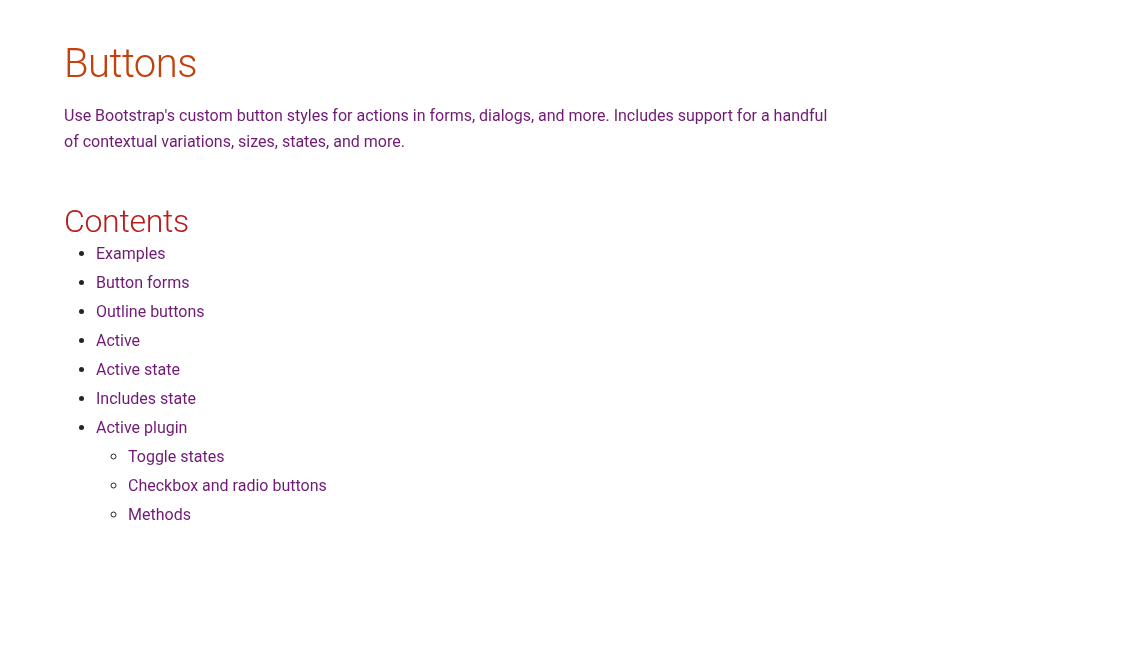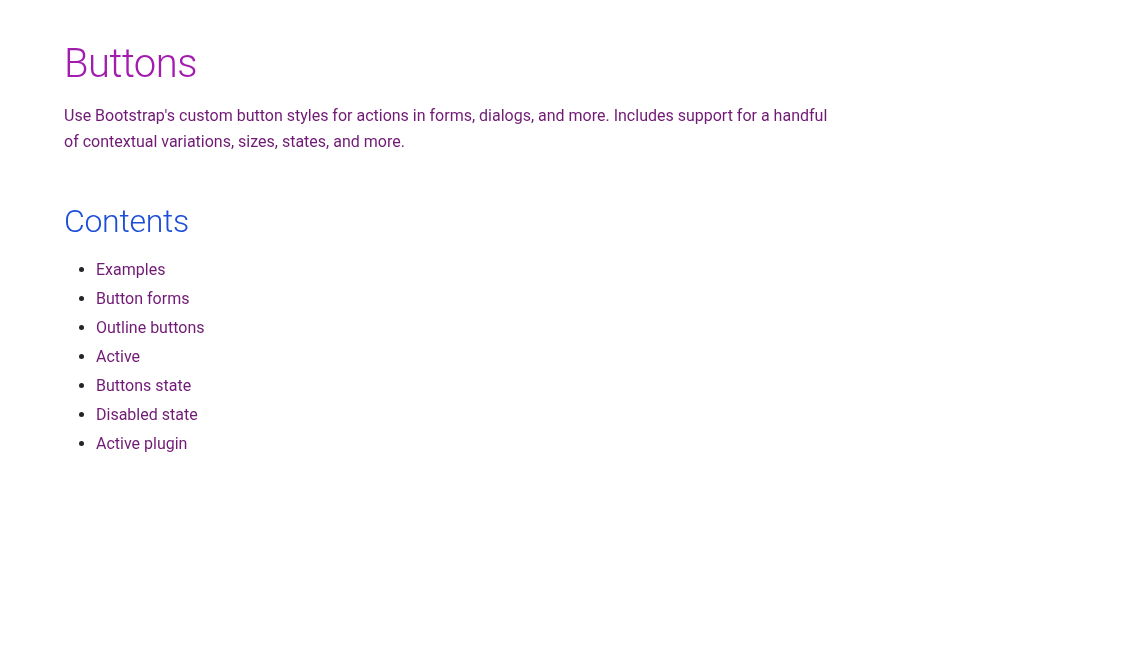--- a/index.html
+++ b/index.html
@@ -13,38 +13,38 @@
       background-color: #ffffff;
       color: #212529;
       padding: 40px 64px;
       width: 1135px;
       min-height: 656px;
     }
 
     h1 {
       font-size: 2.5rem;
       font-weight: 300;
-      color: #a21caf;
+      color: #c2410c;
       margin-bottom: 16px;
       letter-spacing: -0.5px;
     }
 
     .description {
       font-size: 1rem;
       color: #701a75;
       line-height: 1.6;
       margin-bottom: 48px;
       max-width: 780px;
     }
 
     h2 {
       font-size: 2rem;
       font-weight: 300;
-      color: #1d4ed8;
-      margin-bottom: 20px;
+      color: #b91c1c;
+      margin-bottom: 4px;
       letter-spacing: -0.3px;
     }
 
     ul.main-list {
       list-style: disc;
       padding-left: 24px;
       margin-left: 8px;
     }
 
     ul.main-list li {
@@ -76,16 +76,20 @@
 <p class="description">Use Bootstrap's custom button styles for actions in forms, dialogs, and more. Includes support for a handful of contextual variations, sizes, states, and more.</p>
 
 <h2>Contents</h2>
 
 <ul class="main-list">
 
 <li><a href="#examples">Examples</a></li>
     <li><a href="#button-tags">Button forms</a></li>
     <li><a href="#outline-buttons">Outline buttons</a></li>
     <li><a href="#sizes">Active</a></li>
-    <li><a href="#active-state">Buttons state</a></li>
-    <li><a href="#disabled-state">Disabled state</a></li>
-    <li><a href="#button-plugin">Active plugin</a></li>
+    <li><a href="#active-state">Active state</a></li>
+    <li><a href="#disabled-state">Includes state</a></li>
+    <li><a href="#button-plugin">Active plugin</a><ul class="sub-list">
+        <li><a href="#toggle-states">Toggle states</a></li>
+        <li><a href="#checkbox-radio">Checkbox and radio buttons</a></li>
+        <li><a href="#methods">Methods</a></li>
+      </ul></li>
   </ul>
 
 </body></html>

